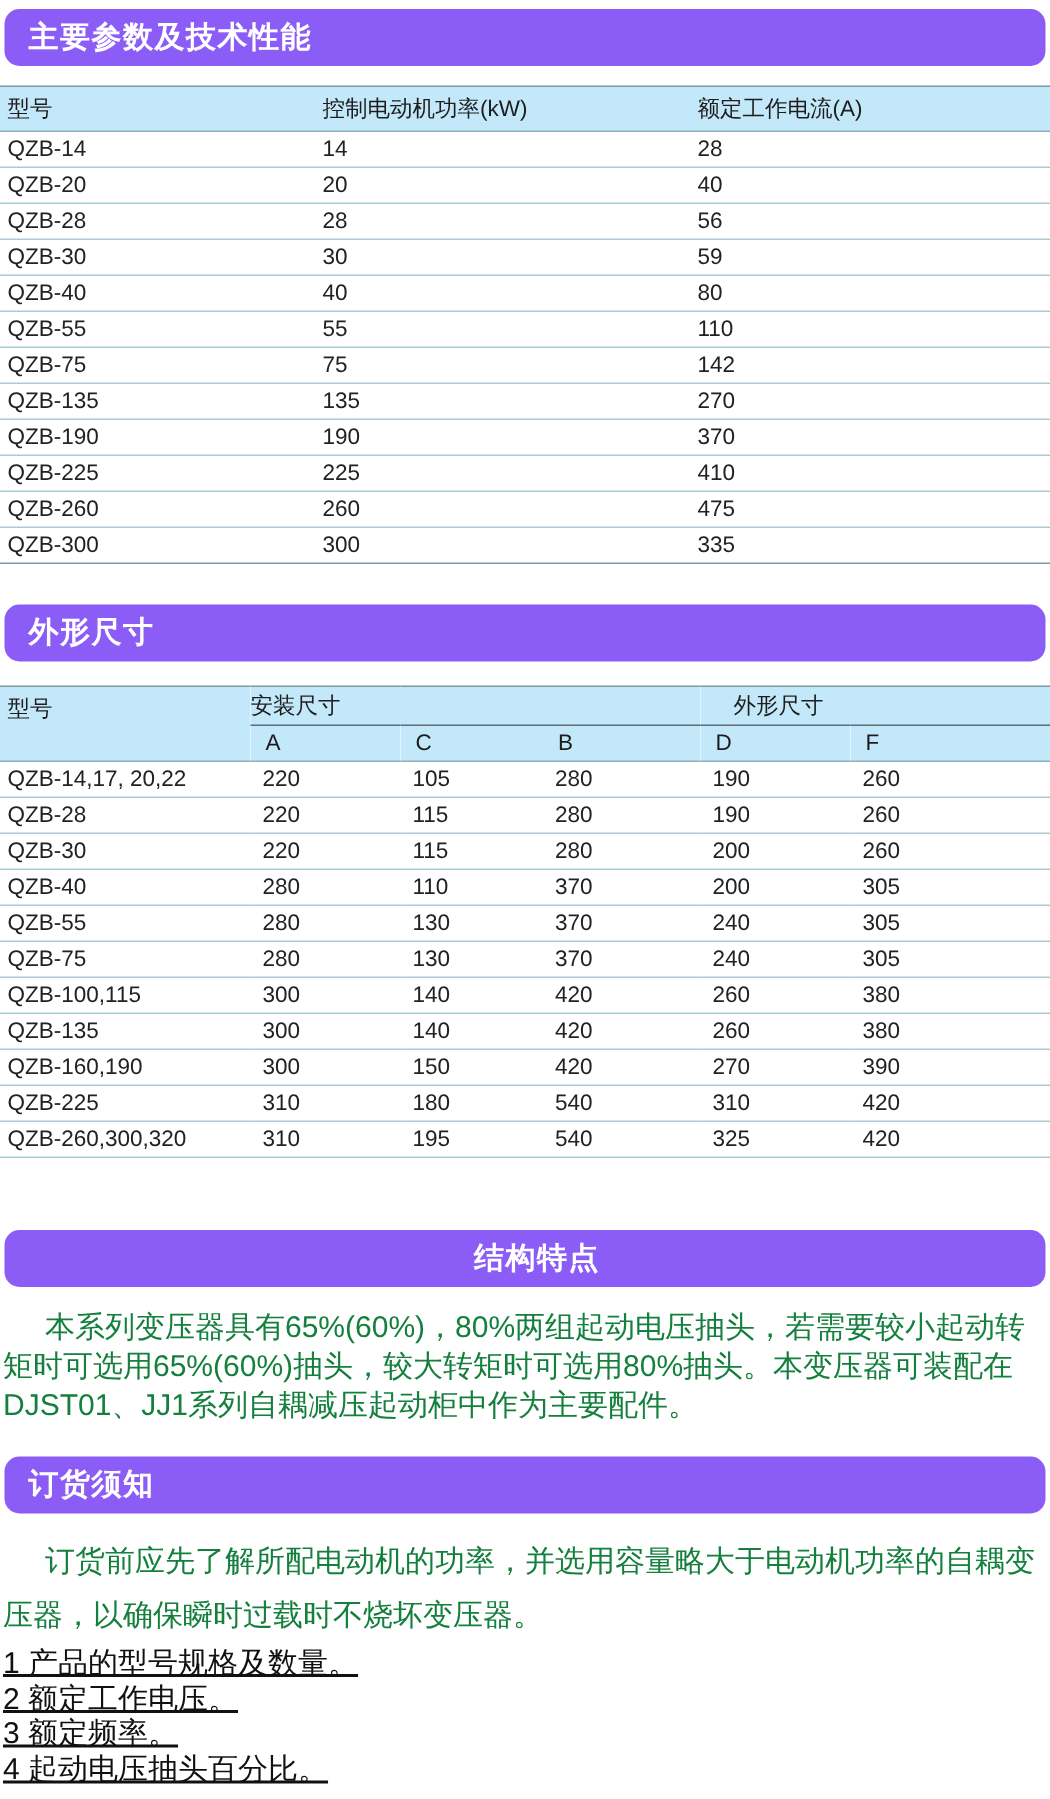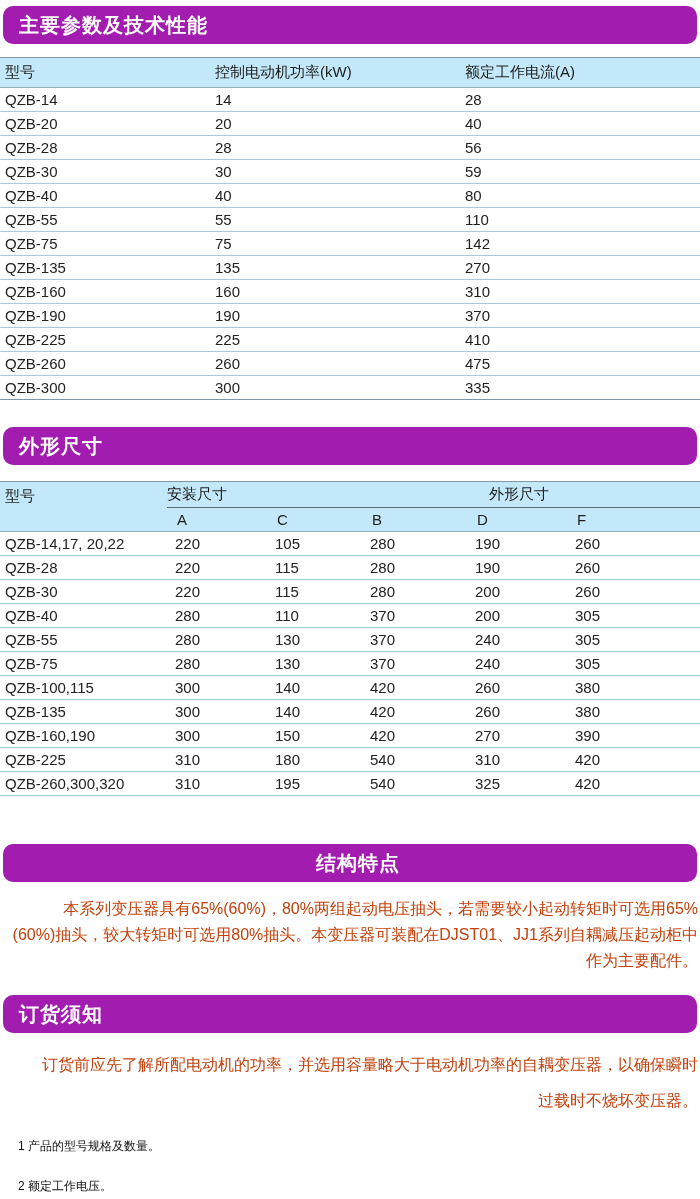--- a/index.html
+++ b/index.html
@@ -2,21 +2,21 @@
 <html><head>
 <meta charset="utf-8">
 <style>
   html,body{margin:0;padding:0;}
   body{
     width:700px;height:1199px;background:#ffffff;overflow:hidden;
     font-family:"Liberation Sans","DejaVu Sans",sans-serif;
     -webkit-font-smoothing:antialiased;
   }
   .section-bar{
-    height:38px;line-height:38px;background:#a21caf;border-radius:10px;
+    height:38px;line-height:38px;background:#8b5cf6;border-radius:10px;
     margin:0 3px;padding-left:16px;box-sizing:border-box;
     color:#ffffff;font-size:20px;font-weight:bold;letter-spacing:1px;
   }
   .bar-1{margin-top:6px;}
   .bar-2{margin-top:27px;}
   .bar-3{margin-top:48px;text-align:center;}
   .bar-4{margin-top:21px;}
 
   table{width:700px;border-collapse:collapse;table-layout:fixed;}
   .spec-table{margin-top:13px;border-top:1px solid #7d98a0;border-bottom:1px solid #7d98a0;}
@@ -34,27 +34,26 @@
   .dim-table .group-row th{height:25px;}
   .dim-table .group-cell{border-bottom:1px solid #5d6e74;text-align:left;padding-left:0;}
   .dim-table .group-cell.group-outline{text-align:left;padding-left:22px;}
   .dim-table .model-head{vertical-align:top;padding-top:5px;border-bottom:1px solid #8fb0ba;}
   .dim-table .sub-row th{height:23px;border-bottom:1px solid #8fb0ba;padding-left:10px;}
   .dim-table td{height:23px;border-bottom:1px solid #a9cbd4;padding-left:8px;}
   .dim-table td:first-child{padding-left:5px;}
   .dim-table tr:last-child td{border-bottom:none;}
 
   .body-text{
-    margin:14px 2px 0;color:#c2410c;font-size:16px;line-height:26px;
+    margin:14px 2px 0;color:#15803d;font-size:20px;line-height:26px;
     text-indent:28px;
-    text-align:right;
   }
   .body-text.tight{line-height:36px;}
   .notes-list{margin:3px 2px 0;}
-  .notes-list p{margin:16px;color:#111111;font-size:12px;line-height:23.5px;text-indent:0;}
+  .notes-list p{margin:0;color:#111111;font-size:20px;line-height:23.5px;text-indent:0;text-decoration:underline;}
 </style>
 </head>
 <body>
 
 <div class="section-bar bar-1">主要参数及技术性能</div>
 
 <table class="spec-table">
   <colgroup>
     <col style="width:210px">
       <col style="width:250px">
@@ -100,25 +99,20 @@
       </tr>
       <tr>
         <td>QZB-75</td>
         <td>75</td>
         <td>142</td>
       </tr>
       <tr>
         <td>QZB-135</td>
         <td>135</td>
         <td>270</td>
-      </tr>
-      <tr>
-        <td>QZB-160</td>
-        <td>160</td>
-        <td>310</td>
       </tr>
       <tr>
         <td>QZB-190</td>
         <td>190</td>
         <td>370</td>
       </tr>
       <tr>
         <td>QZB-225</td>
         <td>225</td>
         <td>410</td>

